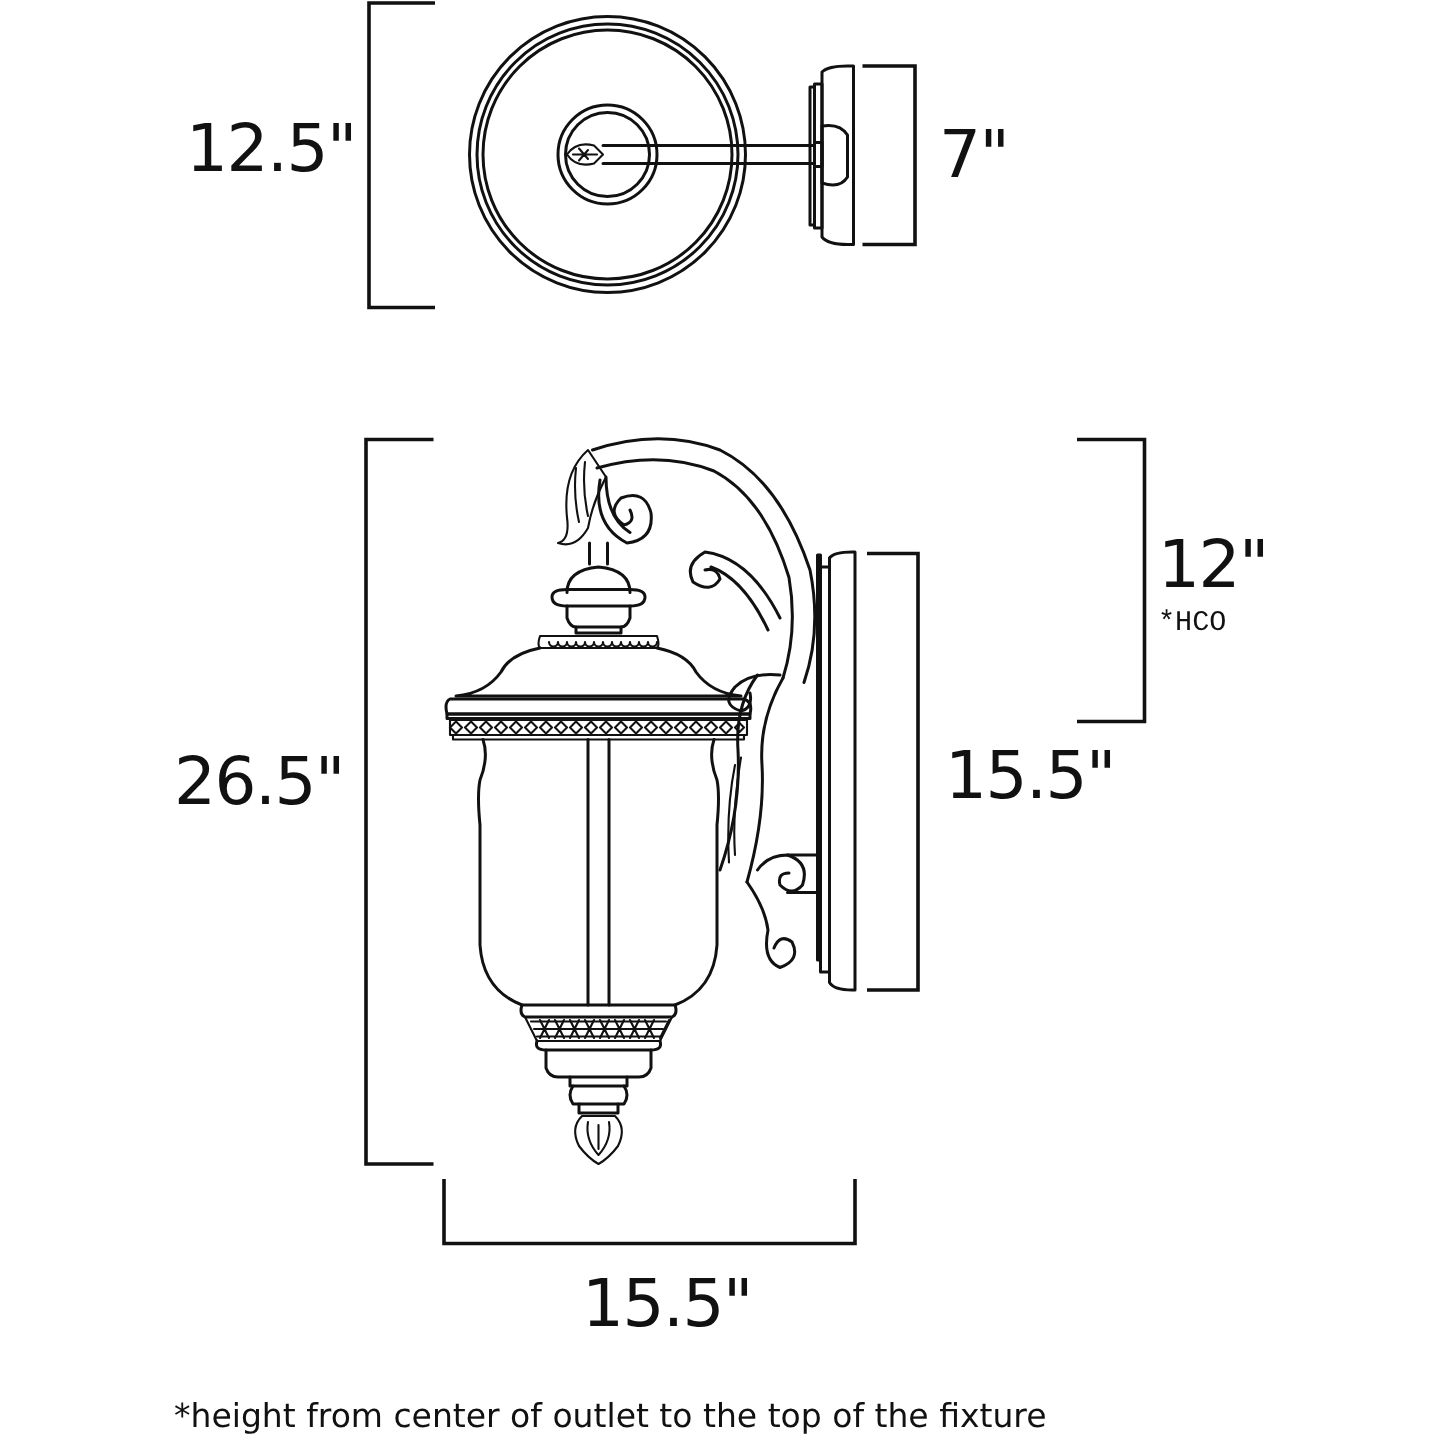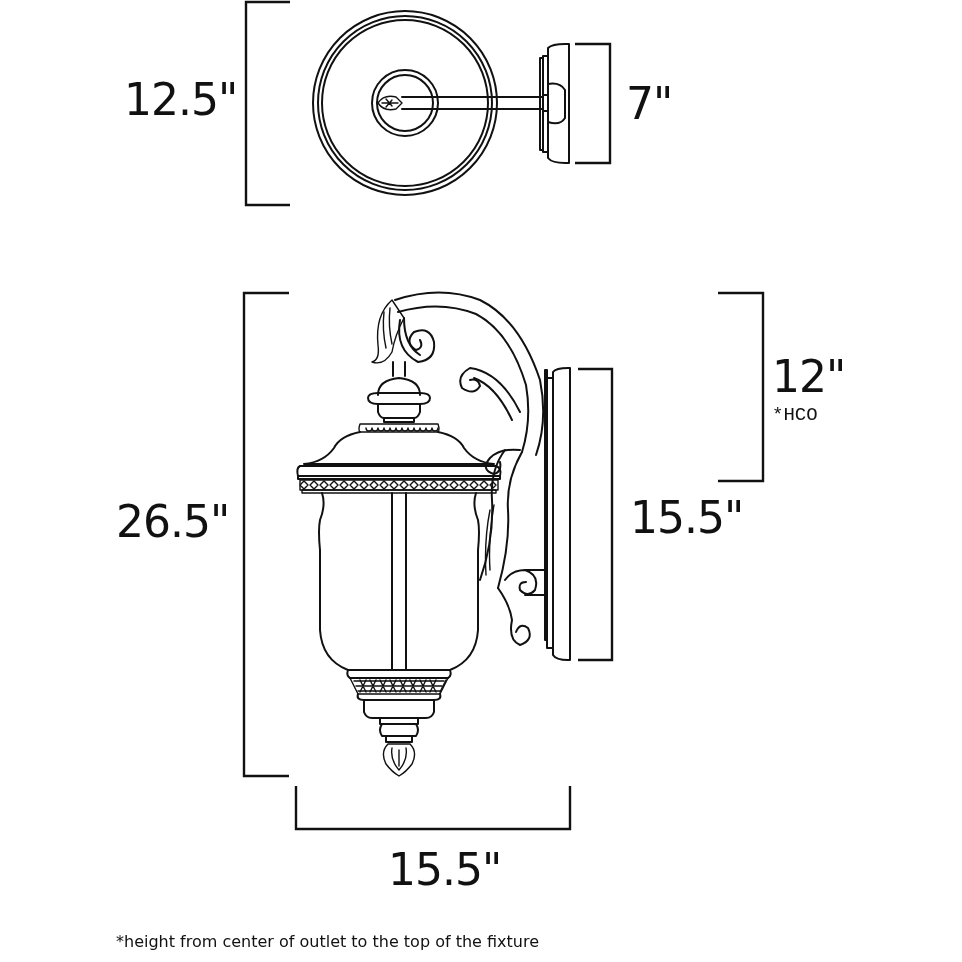--- a/index.html
+++ b/index.html
@@ -3,21 +3,21 @@
   <meta charset="utf-8">
   <style>
     html, body { margin: 0; padding: 0; background: #ffffff; }
     body { width: 962px; height: 962px; position: relative; overflow: hidden; font-family: "Liberation Sans", sans-serif; color: #111; }
     svg.diagram { position: absolute; left: 0; top: 0; width: 962px; height: 962px; }
     .ln { fill: none; stroke: #111; stroke-width: 2; stroke-linejoin: round; stroke-linecap: round; }
     .ln1 { fill: none; stroke: #111; stroke-width: 1.4; stroke-linejoin: round; stroke-linecap: round; }
     .dim { fill: none; stroke: #111; stroke-width: 2.4; }
     .lbl { position: absolute; font-family: "DejaVu Sans", sans-serif; font-size: 44px; color: #111; letter-spacing: -1px; white-space: nowrap; line-height: 1; }
     .small { position: absolute; font-family: "DejaVu Sans", sans-serif; font-size: 19px; color: #111; white-space: nowrap; line-height: 1; }
-    .note { position: absolute; font-family: "DejaVu Sans", sans-serif; font-size: 16px; color: #111; white-space: nowrap; line-height: 1; }
+    .note { position: absolute; font-family: "DejaVu Sans", sans-serif; font-size: 22px; color: #111; white-space: nowrap; line-height: 1; }
   </style>
 </head>
 <body>
 
 <svg class="diagram" viewBox="0 0 962 962" xmlns="http://www.w3.org/2000/svg">
 
   <g>
 
     <path class="dim" d="M290 2 H246 V205 H290"></path>
 

